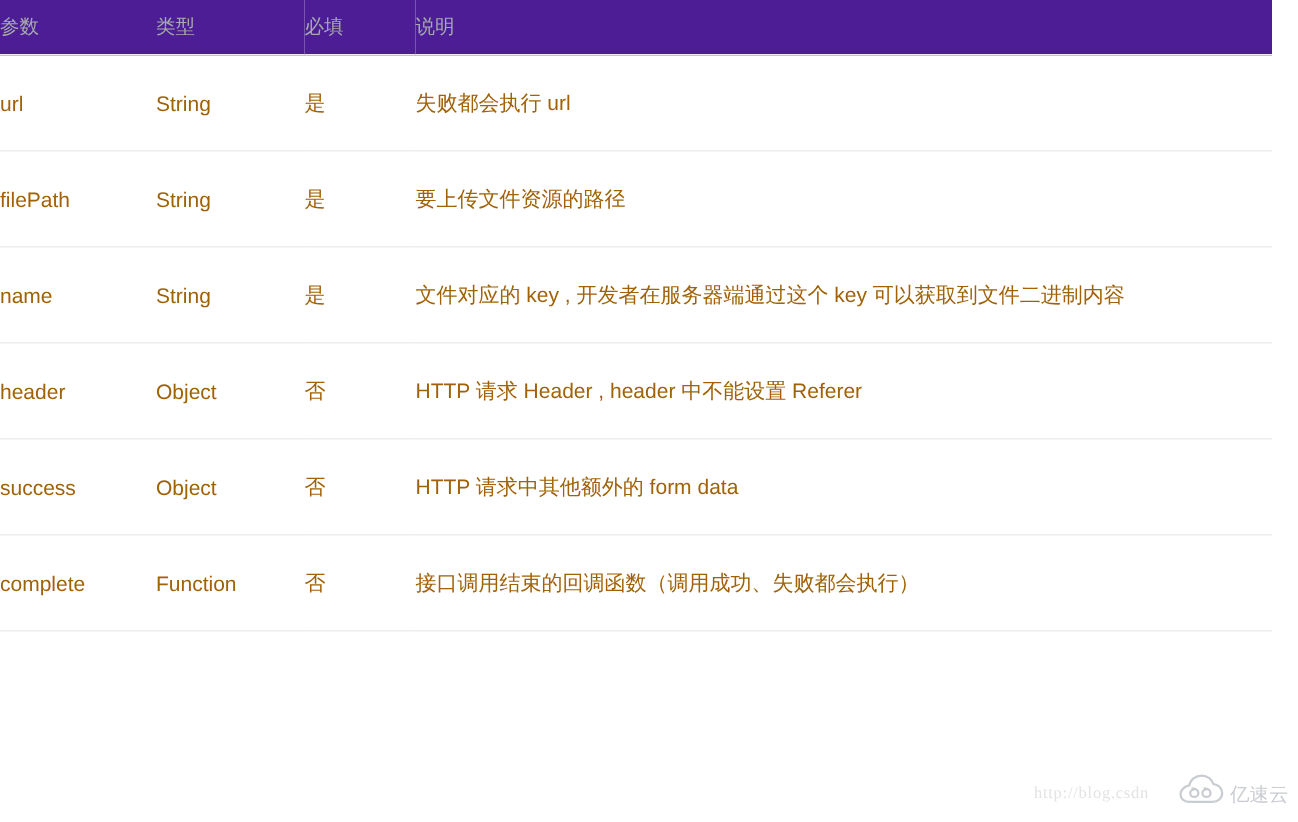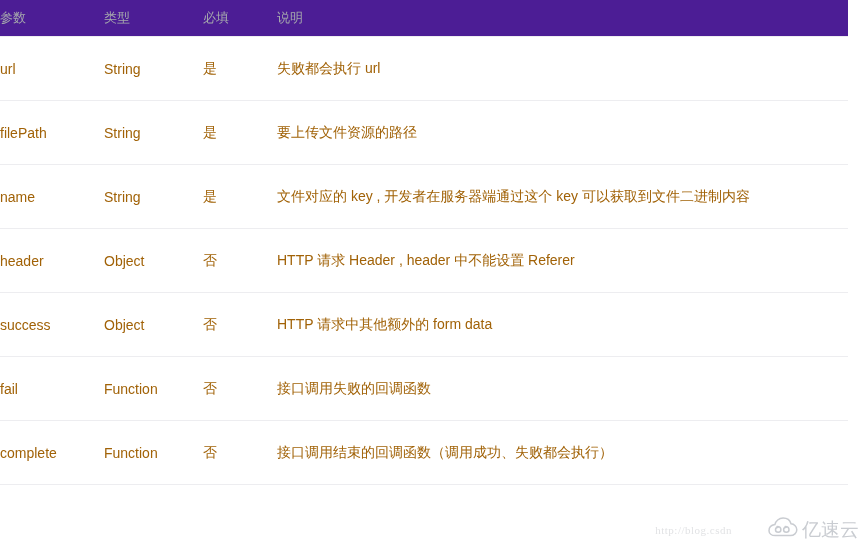--- a/index.html
+++ b/index.html
@@ -70,41 +70,41 @@
   th.cell-req   { padding-left: 2px; }
   th.cell-desc  { padding-left: 0; }
 
   
   .watermark {
     position: absolute;
     right: 6px;
     bottom: 6px;
     display: flex;
     align-items: center;
-    gap: 22px;
+    gap: 6px;
     pointer-events: none;
   }
   .watermark-url {
     font-family: "Liberation Serif", "DejaVu Serif", serif;
     font-size: 11px;
     color: #e2e3e5;
     letter-spacing: 0.5px;
     margin-right: 14px;
     white-space: nowrap;
   }
   .watermark-brand {
     display: flex;
     align-items: center;
     gap: 4px;
   }
   .watermark-logo {
     display: block;
   }
   .watermark-name {
-    font-size: 19px;
+    font-size: 13px;
     color: #c9ccd1;
     letter-spacing: 0px;
     line-height: 1;
   }
 </style>
 </head>
 <body>
 
 <table class="doc-table">
   <colgroup>
@@ -146,26 +146,20 @@
       <td class="cell-req">否</td>
       <td class="cell-desc">HTTP 请求 Header , header 中不能设置 Referer</td>
     </tr>
     <tr>
       <td class="cell-param">success</td>
       <td class="cell-type">Object</td>
       <td class="cell-req">否</td>
       <td class="cell-desc">HTTP 请求中其他额外的 form data</td>
     </tr>
     <tr>
-      <td class="cell-param">fail</td>
-      <td class="cell-type">Function</td>
-      <td class="cell-req">否</td>
-      <td class="cell-desc">接口调用失败的回调函数</td>
-    </tr>
-    <tr>
       <td class="cell-param">complete</td>
       <td class="cell-type">Function</td>
       <td class="cell-req">否</td>
       <td class="cell-desc">接口调用结束的回调函数（调用成功、失败都会执行）</td>
     </tr>
   </tbody>
 </table>
 
 <div class="watermark">
   <span class="watermark-url">http://blog.csdn</span>

